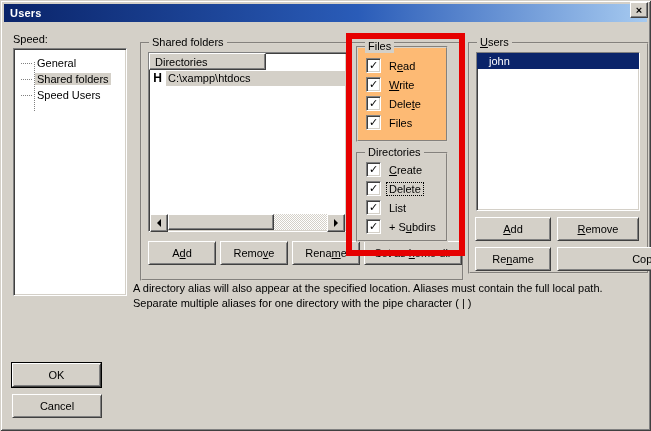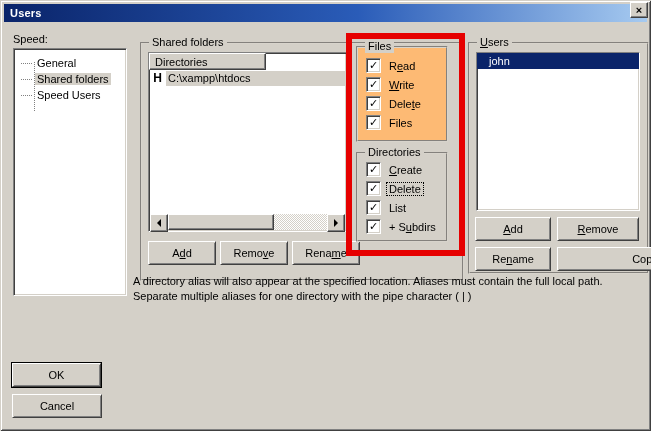--- a/index.html
+++ b/index.html
@@ -117,20 +117,23 @@
 
   <div class="btn" style="left:148px;top:241px;width:66px;height:22px;">
     <span>A<u>d</u>d</span>
     </div>
   <div class="btn" style="left:220px;top:241px;width:66px;height:22px;">
     <span>Remo<u>v</u>e</span>
     </div>
   <div class="btn" style="left:292px;top:241px;width:66px;height:22px;">
     <span>Rena<u>m</u>e</span>
     </div>
+  <div class="btn" style="left:364px;top:241px;width:96px;height:22px;">
+    <span>Set as <u>h</u>ome dir</span>
+    </div>
 
   <div class="groupbox" style="left:356px;top:46px;width:88px;height:92px;background:#fdba74;">
     <span class="glabel">Files</span>
     <div class="cbrow" style="top:10px;">
       <span class="cbox">
           <span>✓</span>
         </span>
       <span class="cblabel">R<u>e</u>ad</span>
     </div>
     <div class="cbrow" style="top:29px;">
@@ -195,21 +198,21 @@
   <div class="btn" style="left:557px;top:217px;width:80px;height:22px;">
     <span><u>R</u>emove</span>
     </div>
   <div class="btn" style="left:475px;top:247px;width:74px;height:22px;">
     <span>Re<u>n</u>ame</span>
     </div>
   <div class="btn" style="left:557px;top:247px;width:80px;height:22px;padding-left:47px;">
     <span>Cop<u>y</u></span>
     </div>
 
-  <div class="note" style="left:133px;top:274px;width:470px;">A directory alias will also appear at the specified location. Aliases must contain the full local path. Separate multiple aliases for one directory with the pipe character ( | )</div>
+  <div class="note" style="left:133px;top:281px;width:470px;">A directory alias will also appear at the specified location. Aliases must contain the full local path. Separate multiple aliases for one directory with the pipe character ( | )</div>
 
   <div class="btn" style="left:12px;top:394px;width:88px;height:22px;">
     <span>Cancel</span>
     </div>
   <div class="btn default" style="left:12px;top:363px;width:87px;height:22px;">
     <span>OK</span>
     </div>
 
 </div>
 

